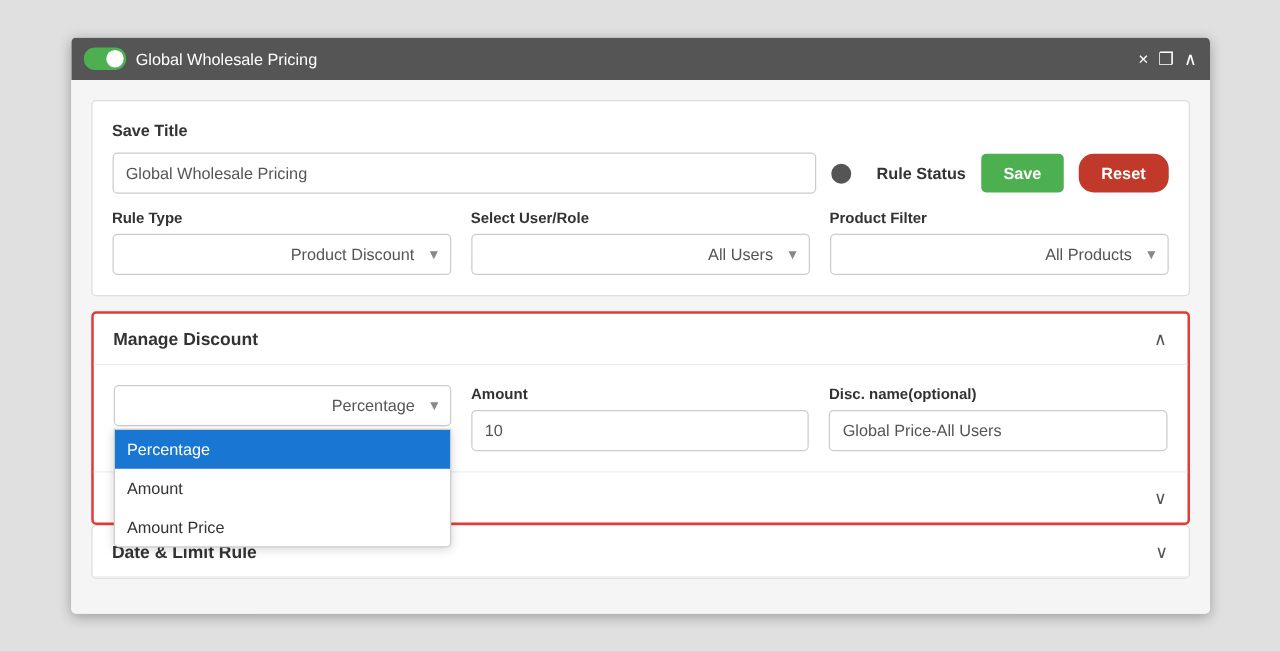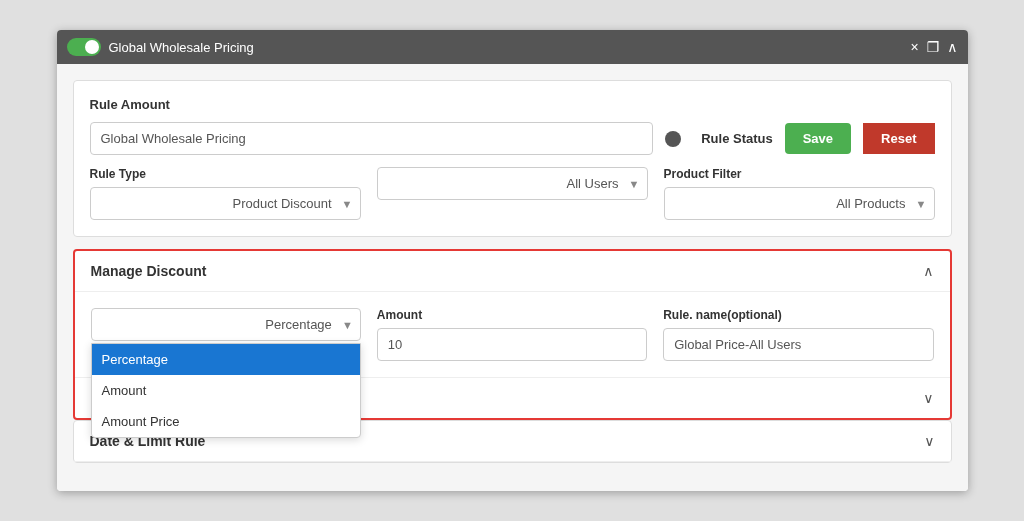--- a/index.html
+++ b/index.html
@@ -141,21 +141,21 @@
       font-size: 13px;
       cursor: pointer;
       font-weight: bold;
     }
 
     .btn-reset {
       background: #c0392b;
       color: #fff;
       border: none;
       padding: 8px 18px;
-      border-radius: 0;
+      border-radius: 12px;
       font-size: 13px;
       cursor: pointer;
       font-weight: bold;
     }
 
     .rule-type-row {
       display: grid;
       grid-template-columns: 1fr 1fr 1fr;
       gap: 16px;
       margin-top: 12px;
@@ -312,21 +312,21 @@
     <div class="titlebar-right">
       <button class="titlebar-btn">×</button>
       <button class="titlebar-btn">❐</button>
       <button class="titlebar-btn">∧</button>
     </div>
   </div>
 
   <div class="content">
 
     <div class="section-card">
-      <div class="section-label">Rule Amount</div>
+      <div class="section-label">Save Title</div>
       <div class="rule-title-row">
         <input class="rule-title-input" type="text" value="Global Wholesale Pricing" style="">
         <div class="rule-status-group">
           <div class="status-dot"></div>
           <span class="rule-status-label">Rule Status</span>
         </div>
         <button class="btn-save">Save</button>
         <button class="btn-reset">Reset</button>
       </div>
 
@@ -337,20 +337,21 @@
             <select class="select-field">
               <option>Product Discount</option>
               <option>Category Discount</option>
               <option>Fixed Price</option>
             </select>
             <span class="select-arrow">▼</span>
           </div>
         </div>
 
         <div class="field-group">
+          <span class="field-label">Select User/Role</span>
           <div class="select-wrapper">
             <select class="select-field">
               <option>All Users</option>
               <option>Registered Users</option>
               <option>Wholesale Users</option>
             </select>
             <span class="select-arrow">▼</span>
           </div>
         </div>
 
@@ -395,21 +396,21 @@
               </div>
             </div>
           </div>
 
           <div class="field-group">
             <span class="field-label">Amount</span>
             <input class="text-input" type="text" value="10" style="">
           </div>
 
           <div class="field-group">
-            <span class="field-label">Rule. name(optional)</span>
+            <span class="field-label">Disc. name(optional)</span>
             <input class="text-input" type="text" value="Global Price-All Users" style="">
           </div>
         </div>
       </div>
 
       <div class="conditions-header">
         <span class="conditions-title">Conditions: (optional)</span>
         <span class="collapse-icon">∨</span>
       </div>
     </div>

